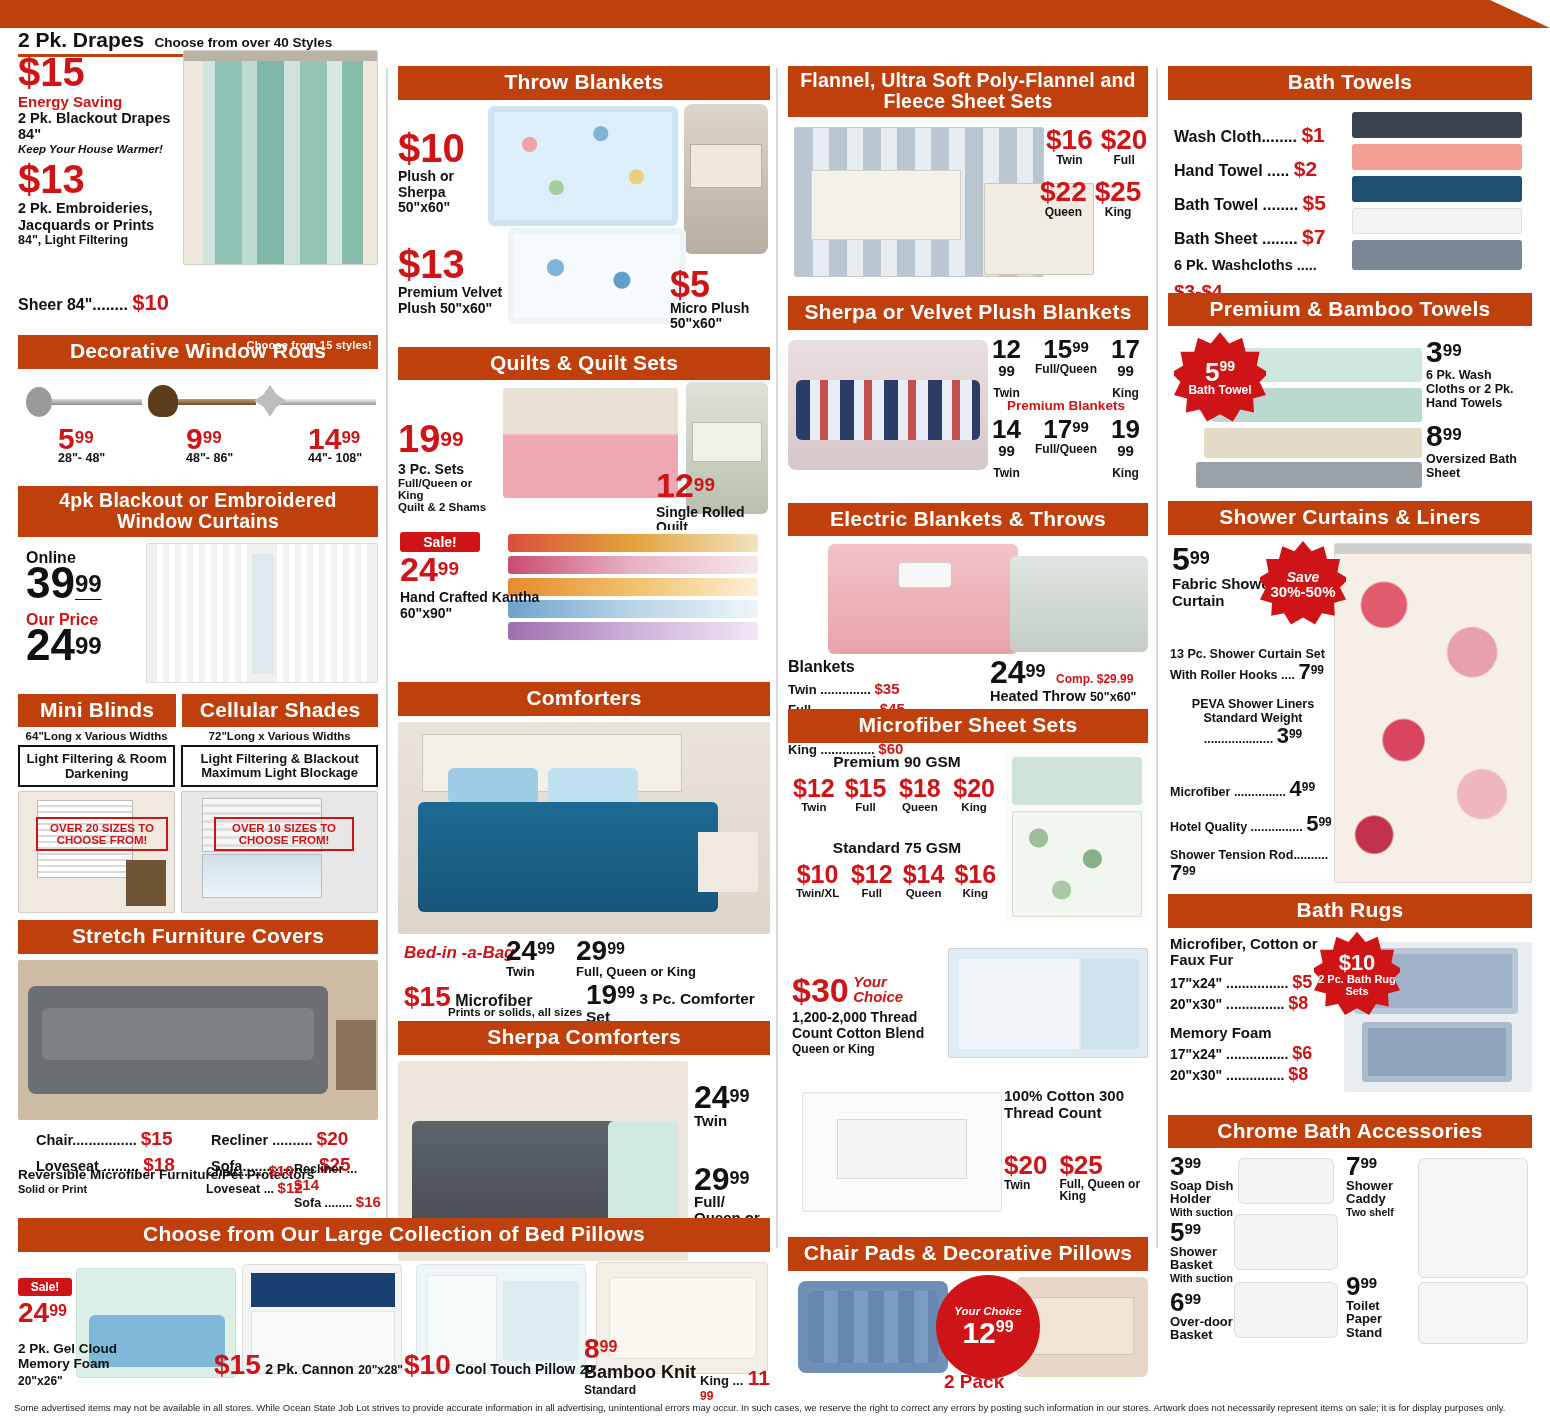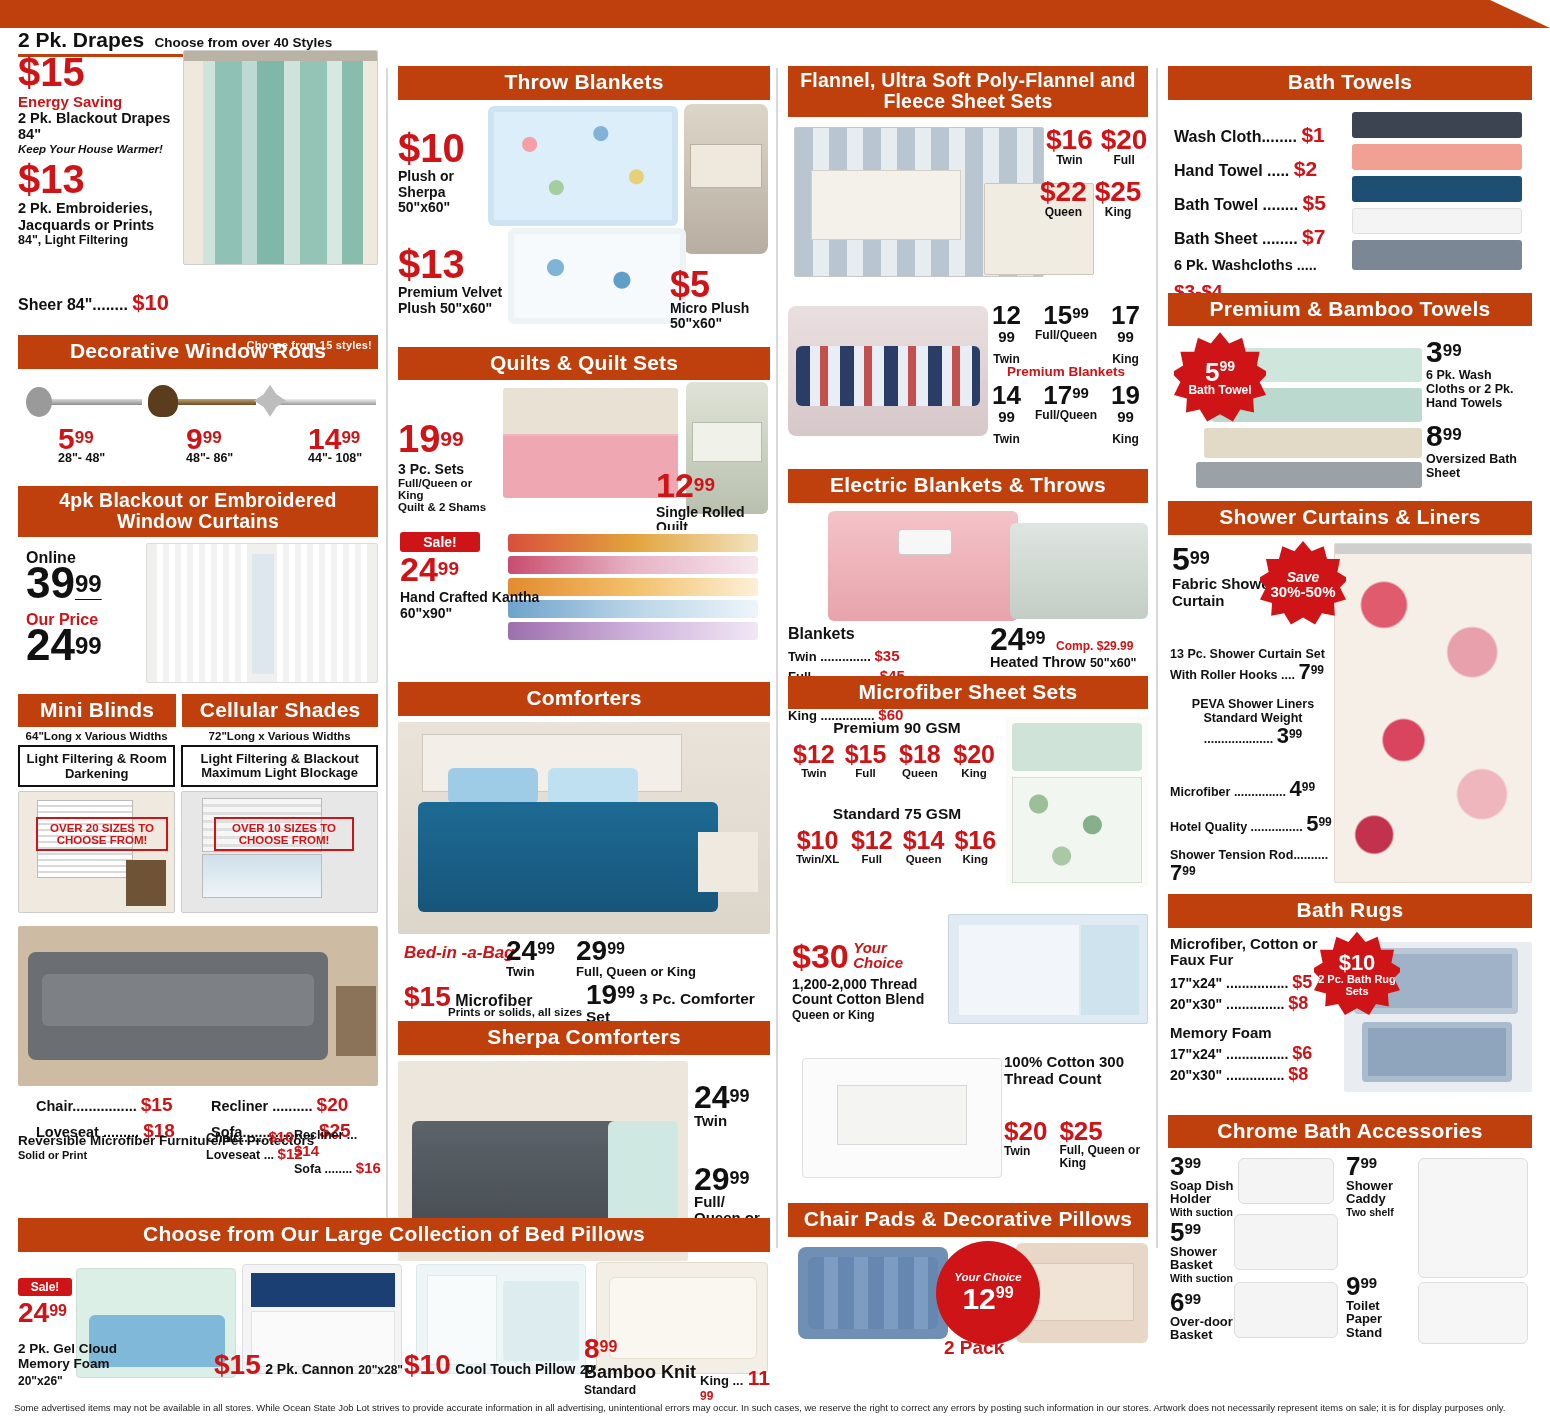--- a/index.html
+++ b/index.html
@@ -182,20 +182,21 @@
             <div style="position:absolute;left:20px;top:6px;width:120px;height:54px;background:repeating-linear-gradient(#f6f6f6 0 5px,#e0e0e0 5px 8px);border:1px solid #bbb;"></div>
             <div style="position:absolute;left:20px;top:62px;width:120px;height:44px;background:linear-gradient(#cfe0ea,#eef4f8);border:1px solid #bbb;"></div>
           </div>
         </div>
       </div>
       <div class="redbox" style="position:absolute; left:18px; top:123px; width:132px;">OVER 20 SIZES TO CHOOSE FROM!</div>
       <div class="redbox" style="position:absolute; left:196px; top:123px; width:140px;">OVER 10 SIZES TO CHOOSE FROM!</div>
     </div>
 
     <div class="sec" style="margin-top:6px;">
+      <div class="hdr">Stretch Furniture Covers</div>
       <div class="body" style="height:240px;">
         <div class="art" style="left:0; top:6px; width:360px; height:160px; background:#cdbba4;">
           <div style="position:absolute;left:10px;top:26px;width:300px;height:108px;background:#6b6f73;border-radius:8px;"></div>
           <div style="position:absolute;left:24px;top:48px;width:272px;height:52px;background:#7d8186;border-radius:6px;"></div>
           <div style="position:absolute;left:318px;top:60px;width:40px;height:70px;background:#8a7358;"></div>
         </div>
         <div style="position:absolute; left:18px; top:172px; width:340px; display:flex;">
           <div style="width:175px;">
             <div class="kv"><span>Chair................</span> <span class="red" style="font-size:19px;">$15</span></div>
             <div class="kv"><span>Loveseat .........</span> <span class="red" style="font-size:19px;">$18</span></div>
@@ -362,20 +363,21 @@
         <div style="position:absolute; left:252px; top:62px; width:116px; display:flex; gap:8px;">
           <div><div class="price red" style="font-size:28px;">$22</div>
             <div class="bold center" style="font-size:12px;">Queen</div></div>
           <div><div class="price red" style="font-size:28px;">$25</div>
             <div class="bold center" style="font-size:12px;">King</div></div>
         </div>
       </div>
     </div>
 
     <div class="sec">
+      <div class="hdr">Sherpa or Velvet Plush Blankets</div>
       <div class="body" style="height:166px;">
         <div class="art" style="left:0; top:10px; width:200px; height:130px; background:linear-gradient(#eadfe0,#d6c7c9); border-radius:8px;">
           <div style="position:absolute;left:8px;top:40px;width:184px;height:60px;background:repeating-linear-gradient(90deg,#2b3d66 0 14px,#e9eef6 14px 24px,#c2504f 24px 32px,#e9eef6 32px 44px);border-radius:6px;"></div>
         </div>
         <div style="position:absolute; left:196px; top:8px; width:164px; display:flex; gap:6px; text-align:center;">
           <div style="flex:1;"><span class="price" style="font-size:26px;">12</span><span class="sup" style="font-size:15px;">99</span>
             <div class="bold" style="font-size:12px;">Twin</div></div>
           <div style="flex:1.2;"><span class="price" style="font-size:26px;">15</span><span class="sup" style="font-size:15px;">99</span>
             <div class="bold" style="font-size:12px;">Full/Queen</div></div>
           <div style="flex:1;"><span class="price" style="font-size:26px;">17</span><span class="sup" style="font-size:15px;">99</span>

